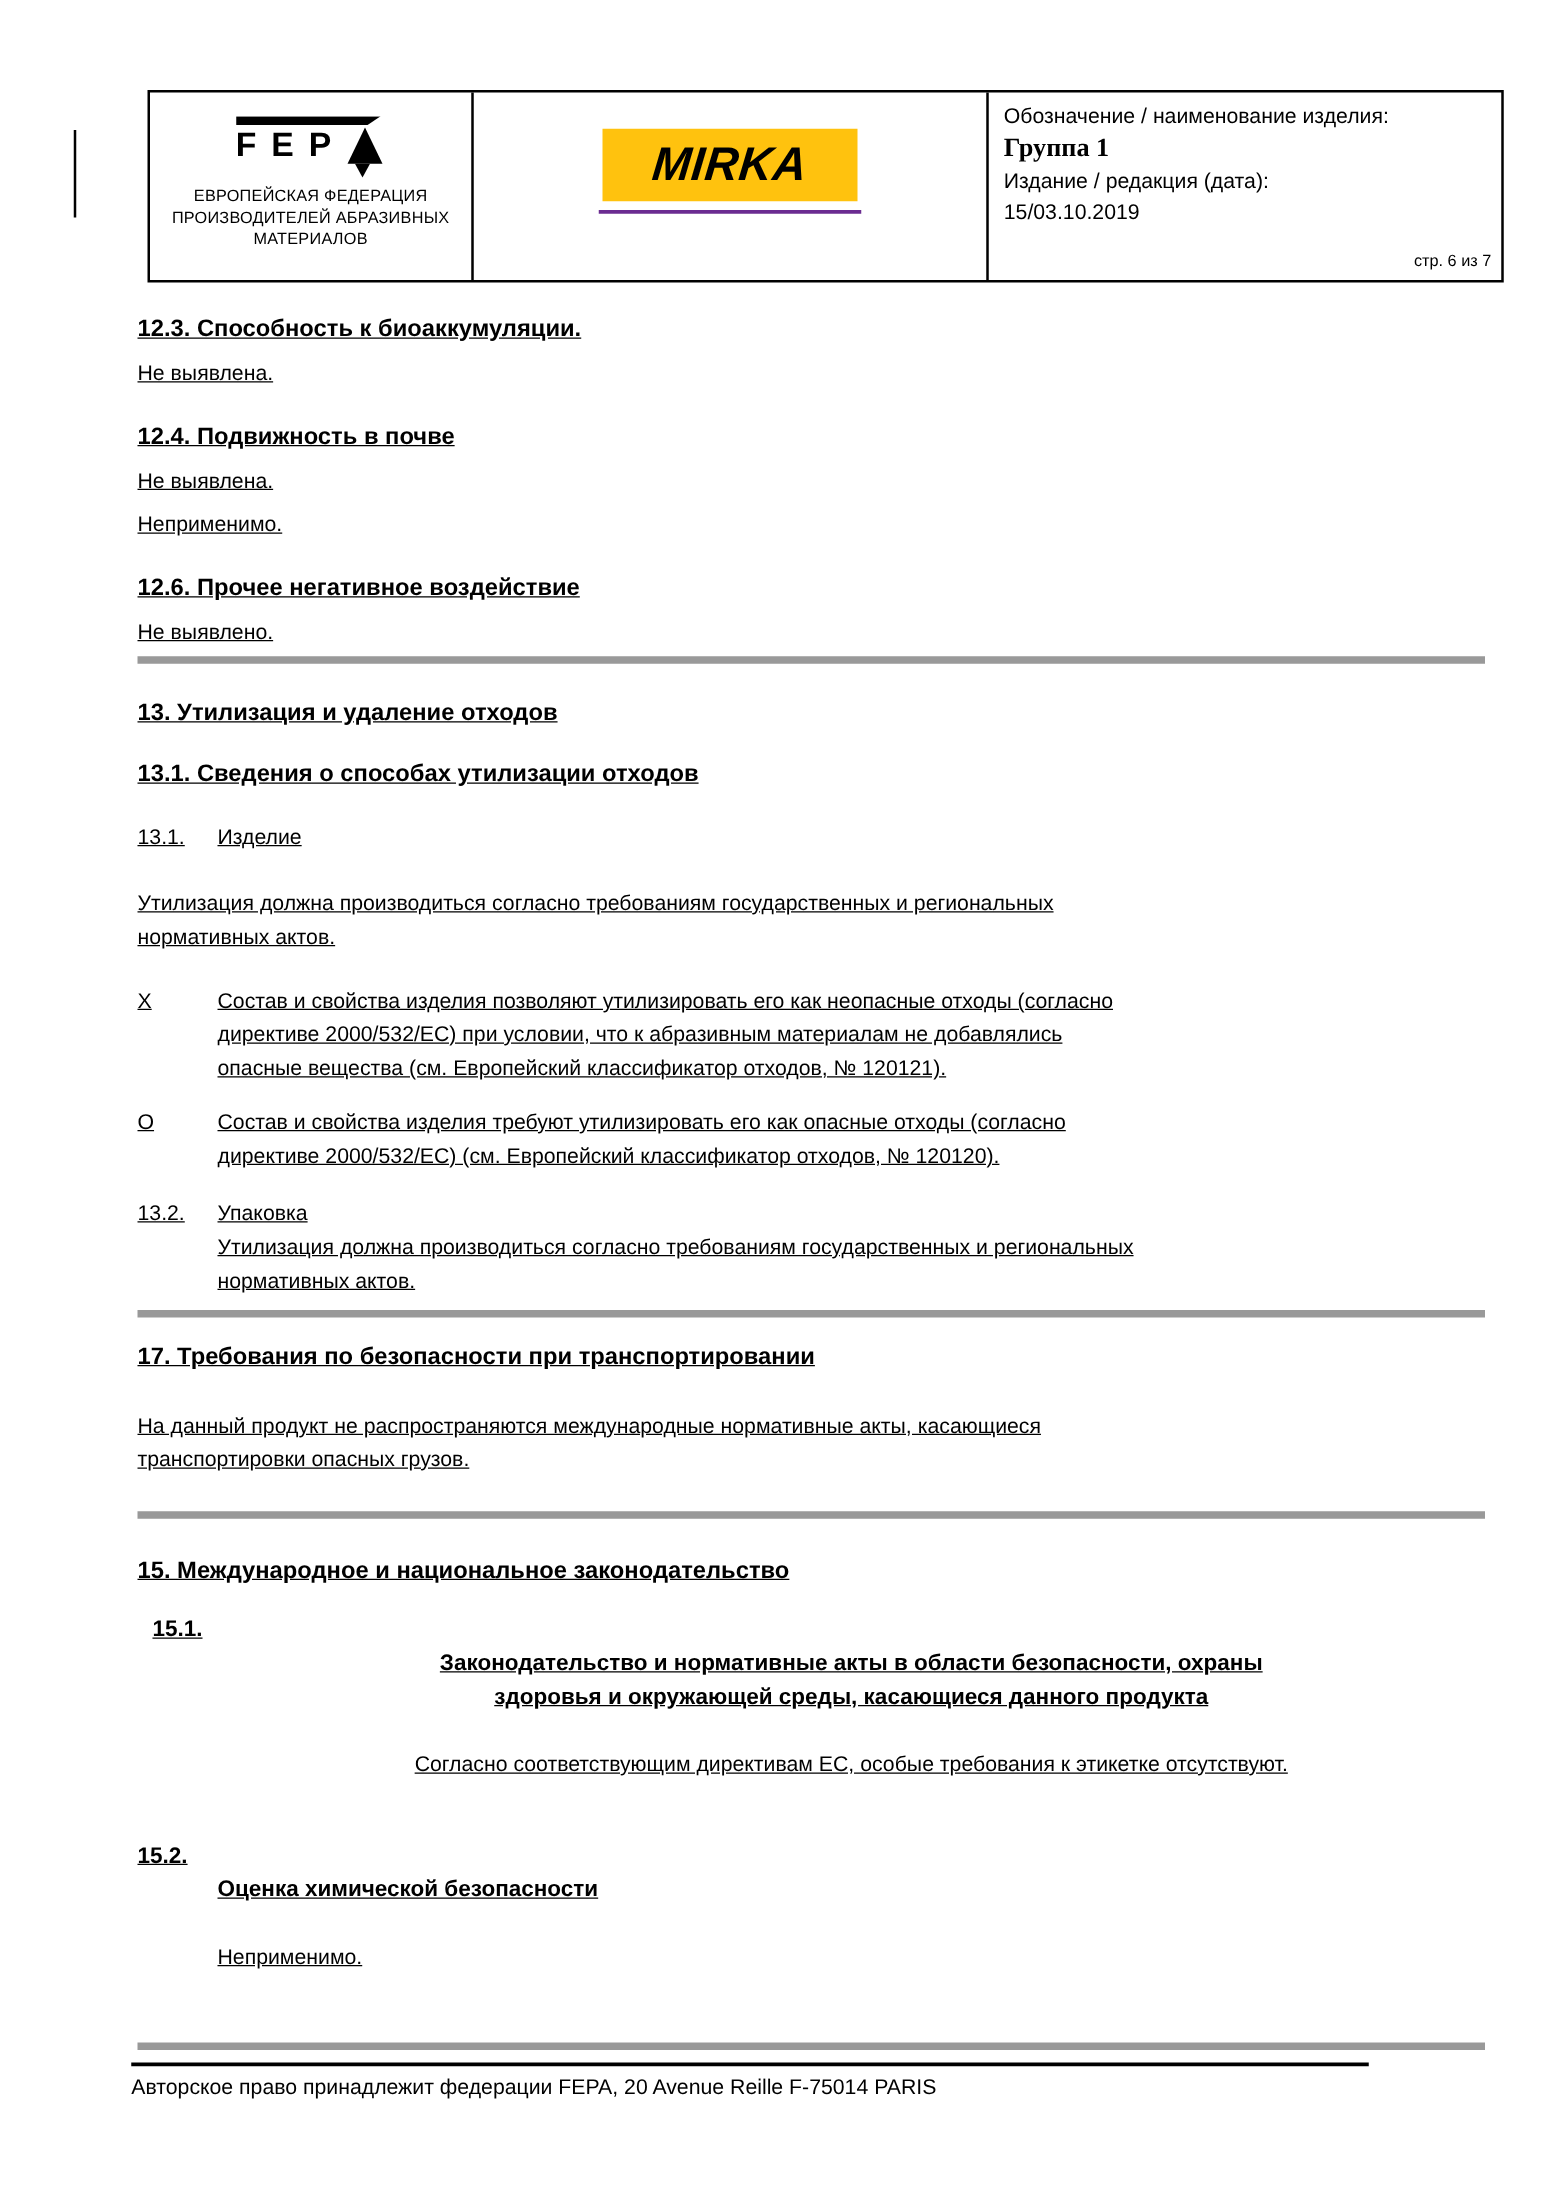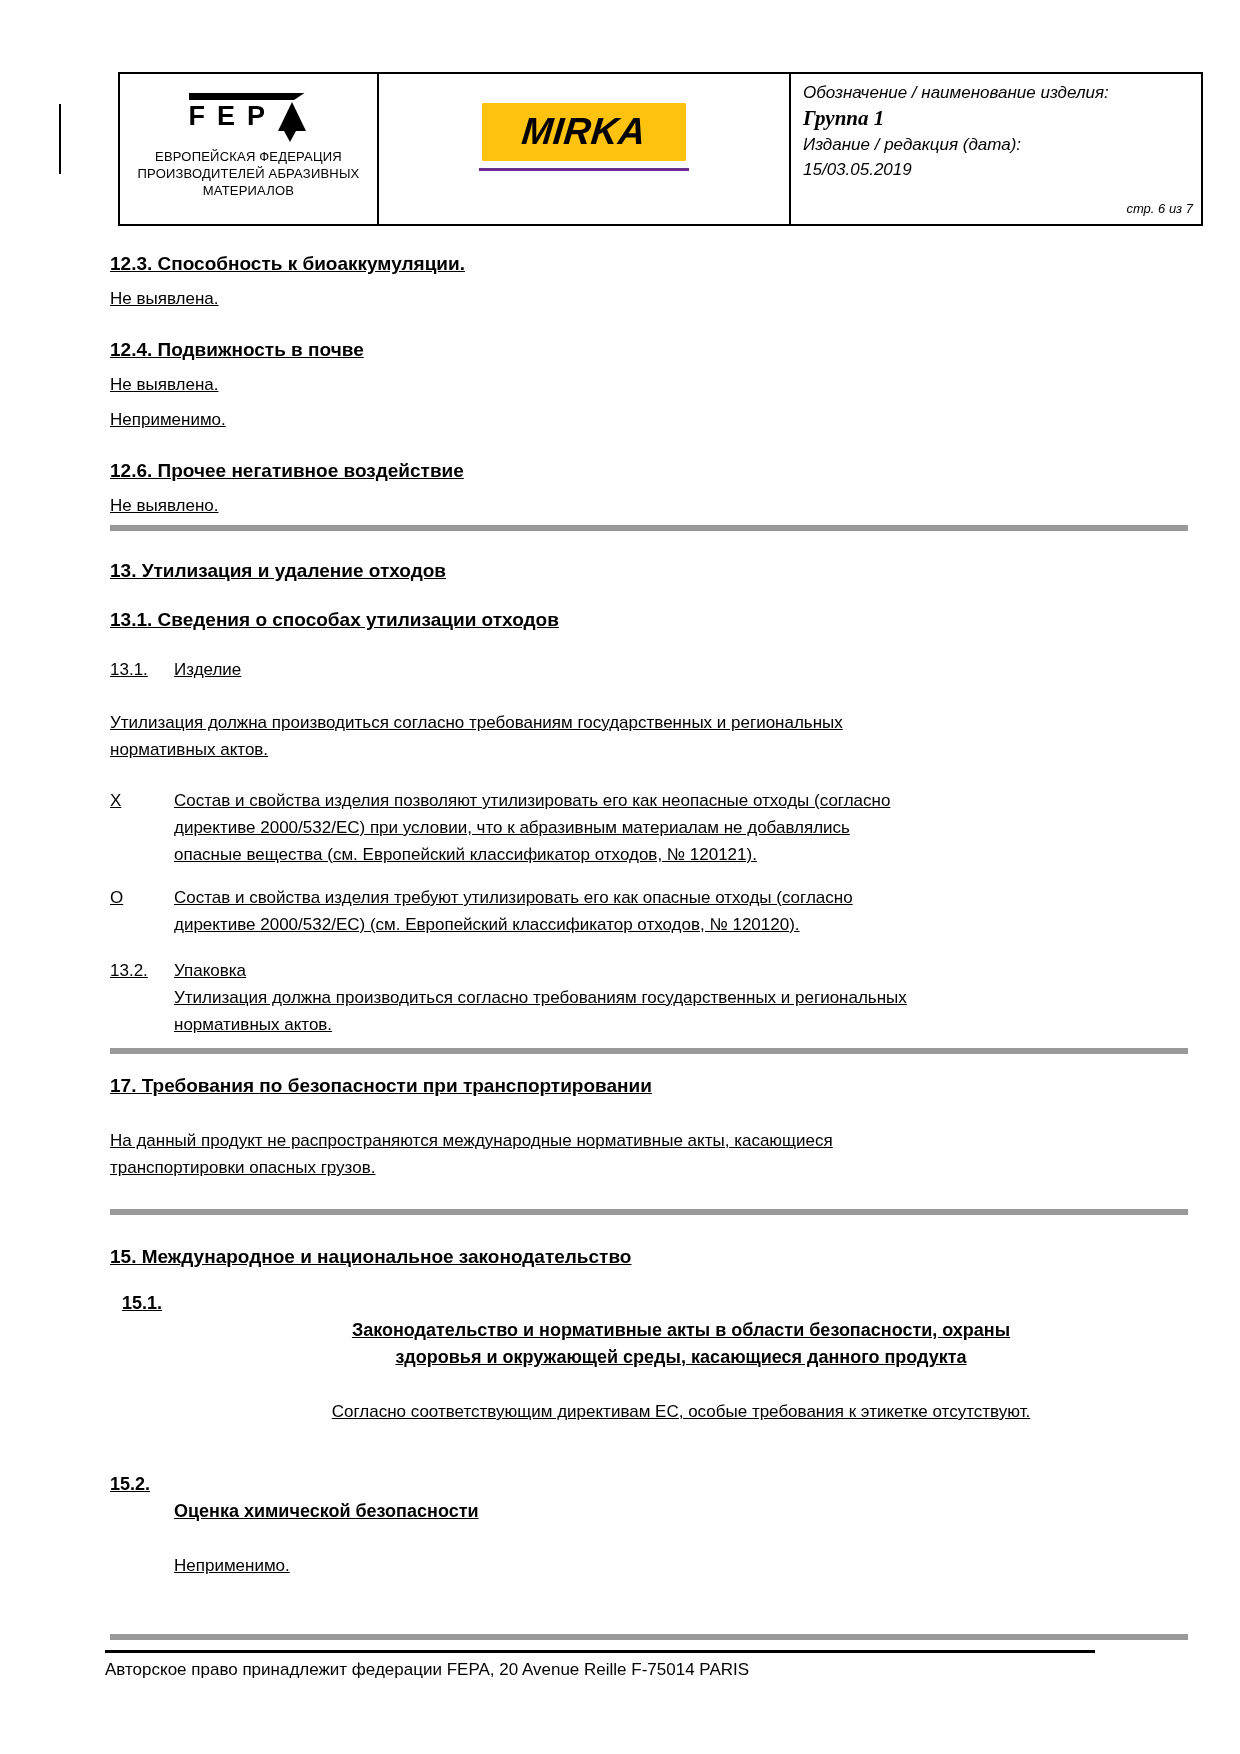--- a/index.html
+++ b/index.html
@@ -19,21 +19,21 @@
   }
   .hdr-cell { height:100%; }
   .cell-fepa {
     width:259px; border-right:2px solid #000;
     display:flex; flex-direction:column; align-items:center; padding-top:19px;
   }
   .cell-mirka {
     width:412px; border-right:2px solid #000;
     display:flex; flex-direction:column; align-items:center; padding-top:29px;
   }
-  .cell-info { flex:1; position:relative; padding:6px 10px 4px 12px; font-size:17px; line-height:25px;font-style:italic; }
+  .cell-info { flex:1; position:relative; padding:6px 10px 4px 12px; font-size:17px; line-height:25px; }
   .grp-value { font-family:"Liberation Serif", serif; font-weight:bold; font-size:21px; line-height:27px; }
   .page-num { position:absolute; right:8px; bottom:3px; font-size:13px; }
 
   
   .fepa-logo { position:relative; width:124px; height:48px; }
   .fepa-bar { position:absolute; left:2px; top:0; width:116px; height:7px; background:#000;
               clip-path:polygon(0 0,100% 0,91% 100%,0 100%); }
   .fepa-letters { position:absolute; left:2px; top:9px; display:flex; align-items:flex-end; gap:11px;
                   font-weight:bold; font-size:27px; line-height:29px; letter-spacing:1px; }
   .fepa-a { width:0; height:0; border-left:14px solid transparent; border-right:14px solid transparent;
@@ -92,21 +92,21 @@
     <div class="mirka-box" style="background: rgb(255, 194, 14);">
       <span class="mirka-text">MIRKA</span>
     </div>
     <div class="mirka-line" style="background: rgb(107, 44, 145);"></div>
   </div>
 
   <div class="hdr-cell cell-info">
     <div>Обозначение / наименование изделия:</div>
     <div class="grp-value">Группа 1</div>
     <div>Издание / редакция (дата):</div>
-    <div>15/03.05.2019</div>
+    <div>15/03.10.2019</div>
     <div class="page-num">стр. 6 из 7</div>
   </div>
 
 </div>
 
 <div class="main">
 
   <div class="h" style="margin-top:0;">12.3. Способность к биоаккумуляции.</div>
   <div class="p">Не выявлена.</div>
 

